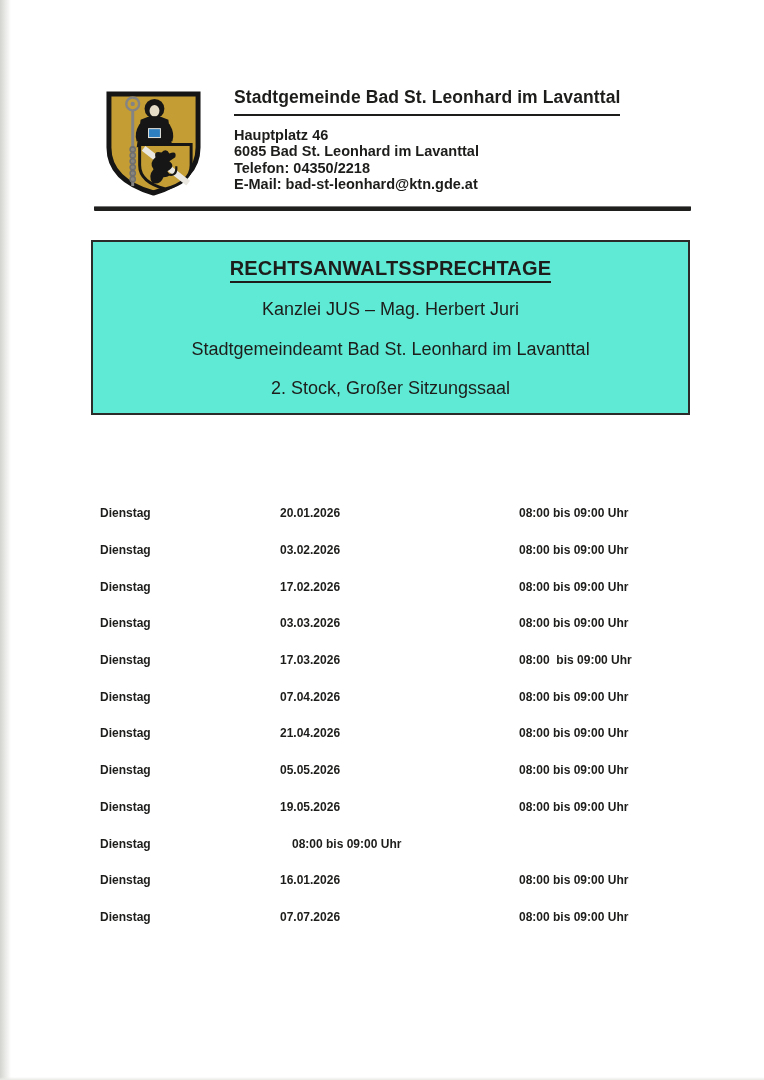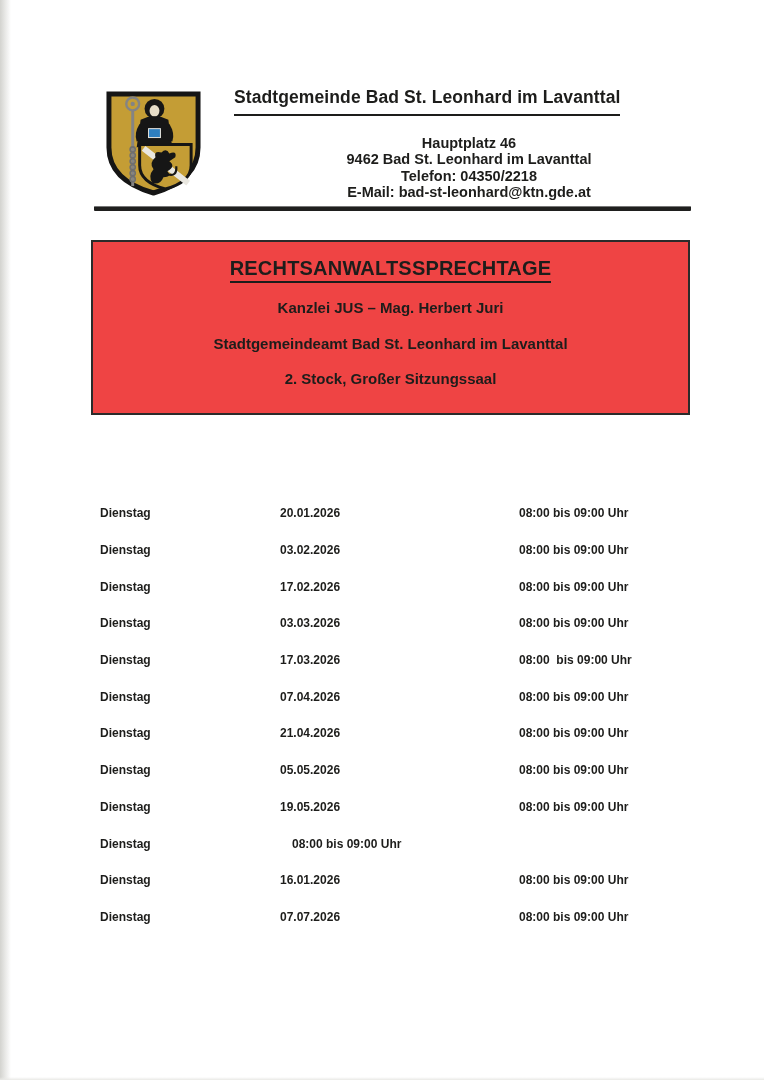--- a/index.html
+++ b/index.html
@@ -42,22 +42,21 @@
   .org-name {
     display: inline-block;
     font-size: 17.5px;
     font-weight: bold;
     letter-spacing: 0.1px;
     border-bottom: 2.5px solid #1d1d1b;
     padding-bottom: 6px;
     white-space: nowrap;
   }
   .address-block {
-    margin-top: 19px;
-    text-align: center;
+    margin-top: 11px;
   }
   .address-line {
     font-size: 14.5px;
     font-weight: bold;
     line-height: 16.4px;
     white-space: nowrap;
   }
   .header-rule {
     position: absolute;
     left: 94px; top: 206px;
@@ -67,34 +66,34 @@
     border-radius: 1px;
   }
 
   
   .notice-box {
     position: absolute;
     left: 91px; top: 240px;
     width: 595px; height: 171px;
     border: 2px solid #2b2b2a;
     text-align: center;
-    background: #ef4444;
+    background: #5eead4;
   }
   .notice-title {
     display: inline-block;
     margin-top: 15px;
     font-size: 20px;
     font-weight: bold;
     letter-spacing: 0.2px;
     border-bottom: 2.5px solid #1d1d1b;
     padding-bottom: 1px;
   }
   .notice-line {
-    font-size: 15px;
-    font-weight: bold;
+    font-size: 18px;
+    font-weight: normal;
   }
   .notice-line-1 { margin-top: 16px; }
   .notice-line-2 { margin-top: 19px; }
   .notice-line-3 { margin-top: 18px; }
 
   
   .schedule {
     position: absolute;
     left: 100px; top: 495px;
     width: 590px;
@@ -144,21 +143,21 @@
   <line x1="40" y1="59" x2="85" y2="94" stroke="#e9e7e0" stroke-width="6"></line>
 
   <path d="M49,94 Q44,87 50,80 Q45,74 52,68 Q50,61 58,63 Q63,58 66,64 Q74,61 72,68 L66,72 Q73,77 64,82 Q69,88 60,88 Q57,96 49,94 Z" fill="#161616"></path>
   <path d="M64,85 Q74,88 73,77" fill="none" stroke="#161616" stroke-width="2.2"></path>
 </svg>
 
 <div class="header-text">
   <div class="org-name">Stadtgemeinde Bad St. Leonhard im Lavanttal</div>
   <div class="address-block">
     <div class="address-line">Hauptplatz 46</div>
-    <div class="address-line">9462 Bad St. Leonhard im Lavanttal</div>
+    <div class="address-line">6085 Bad St. Leonhard im Lavanttal</div>
     <div class="address-line">Telefon: 04350/2218</div>
     <div class="address-line">E-Mail: bad-st-leonhard@ktn.gde.at</div>
   </div>
 </div>
 
 <div class="header-rule"></div>
 
 <section class="notice-box">
   <div class="notice-title">RECHTSANWALTSSPRECHTAGE</div>
   <div class="notice-line notice-line-1">Kanzlei JUS – Mag. Herbert Juri</div>

